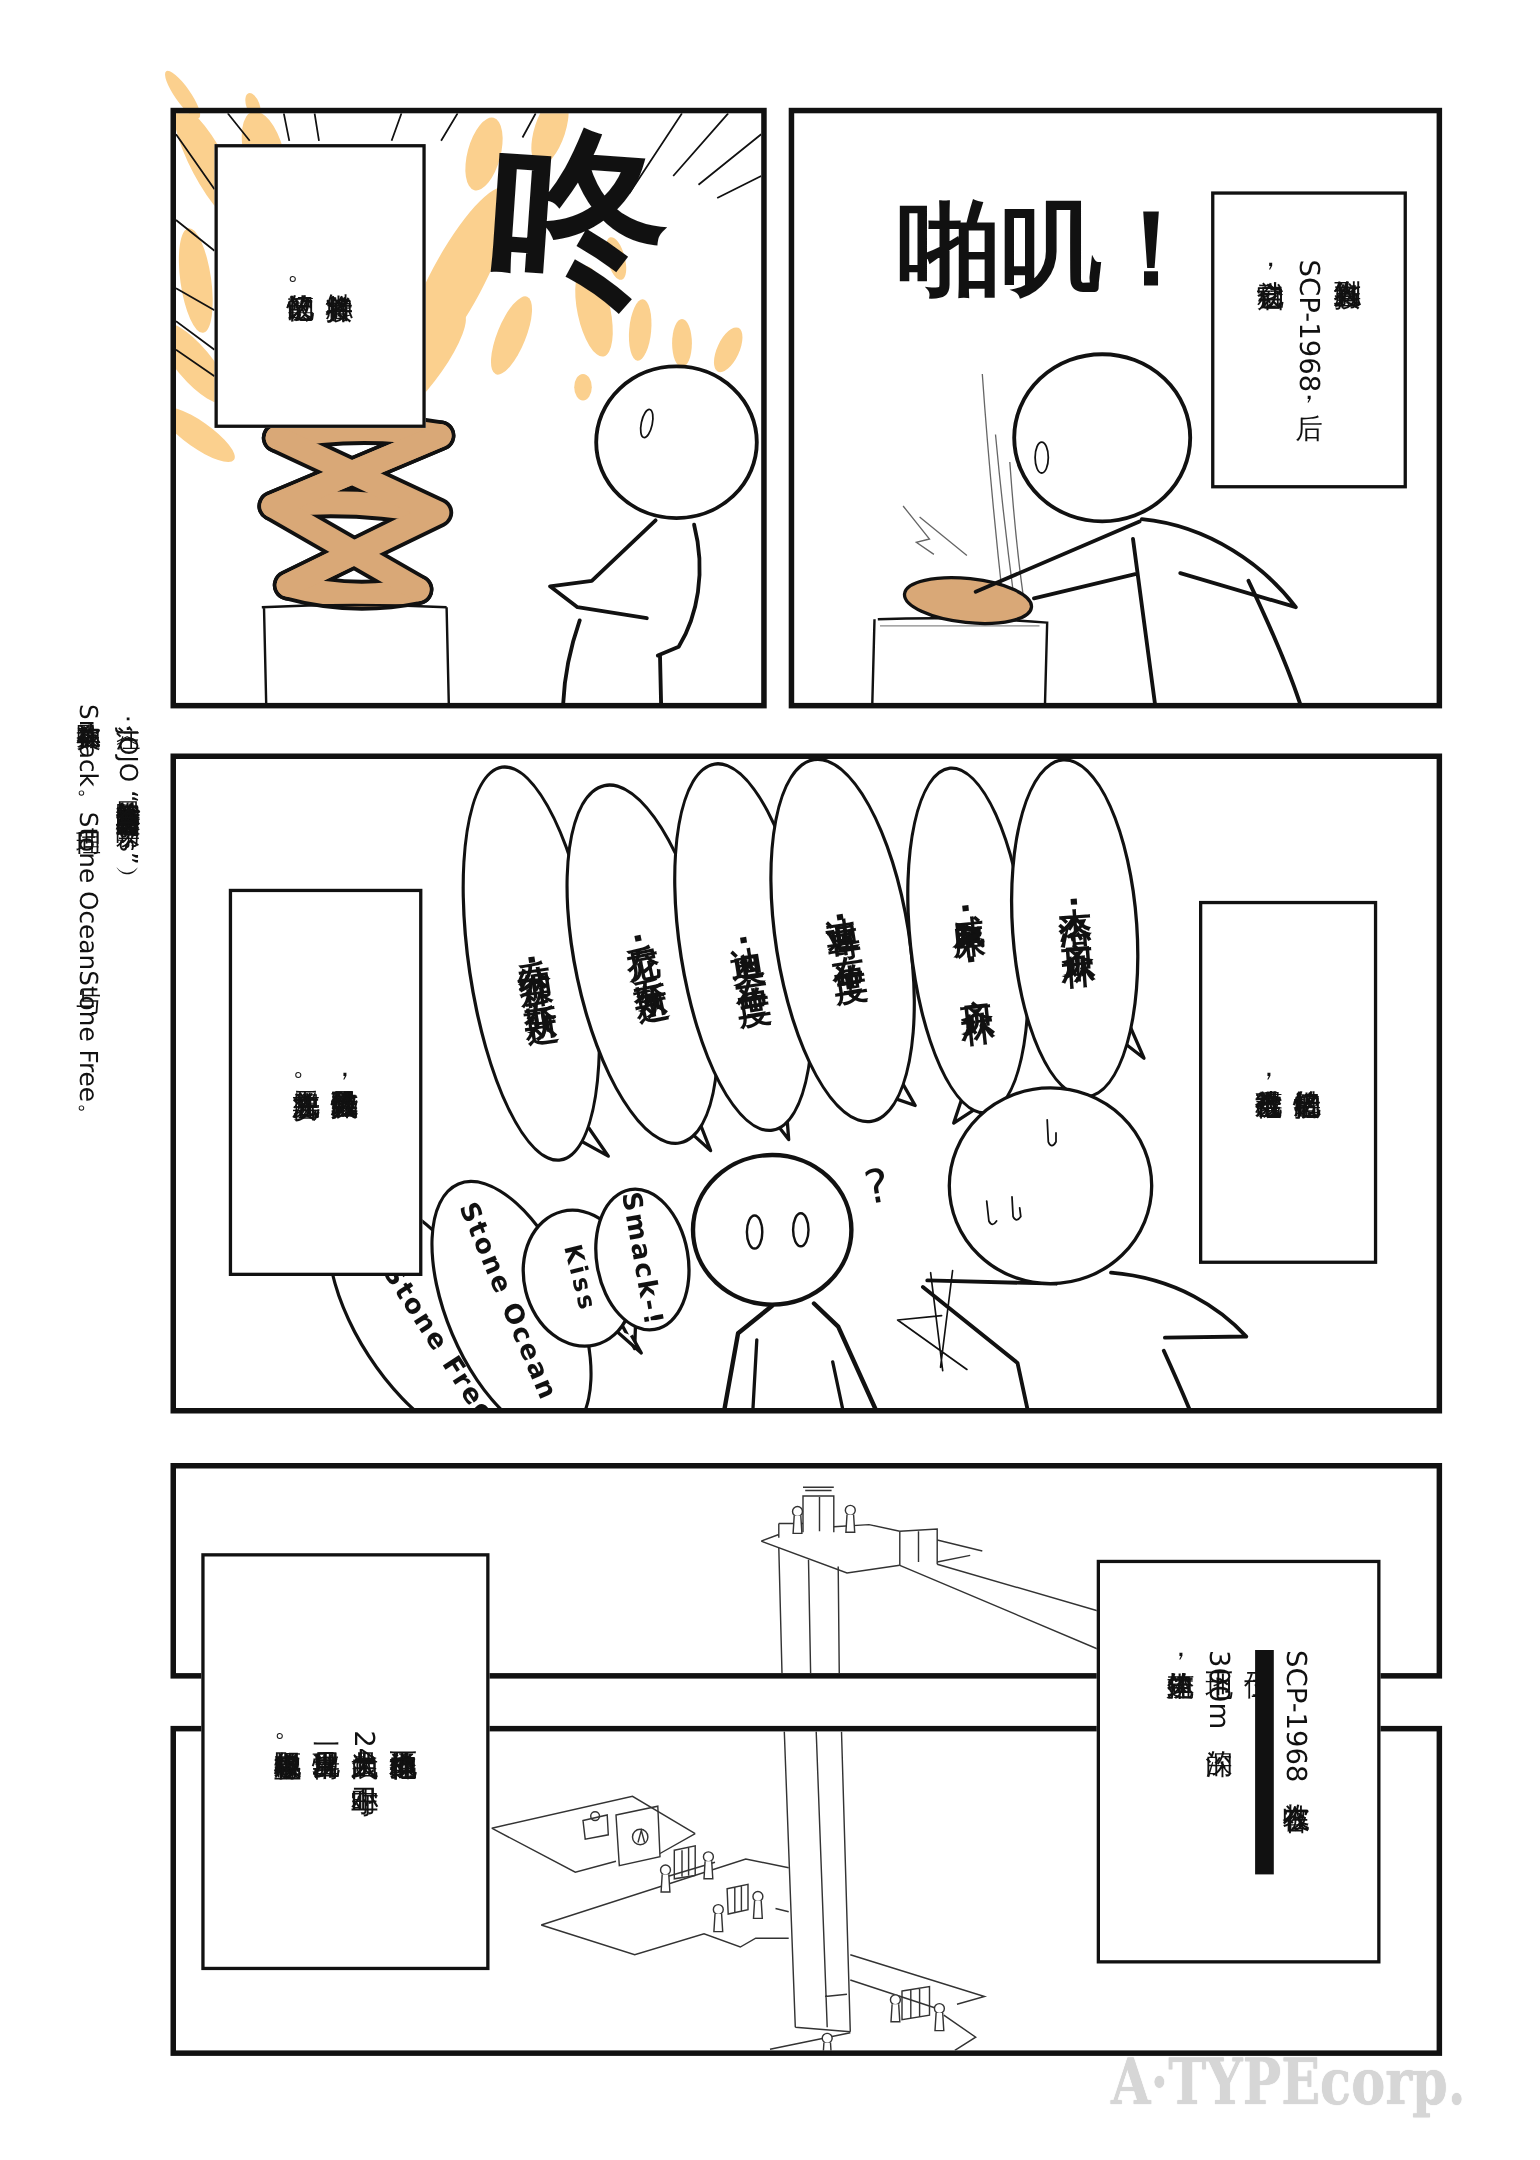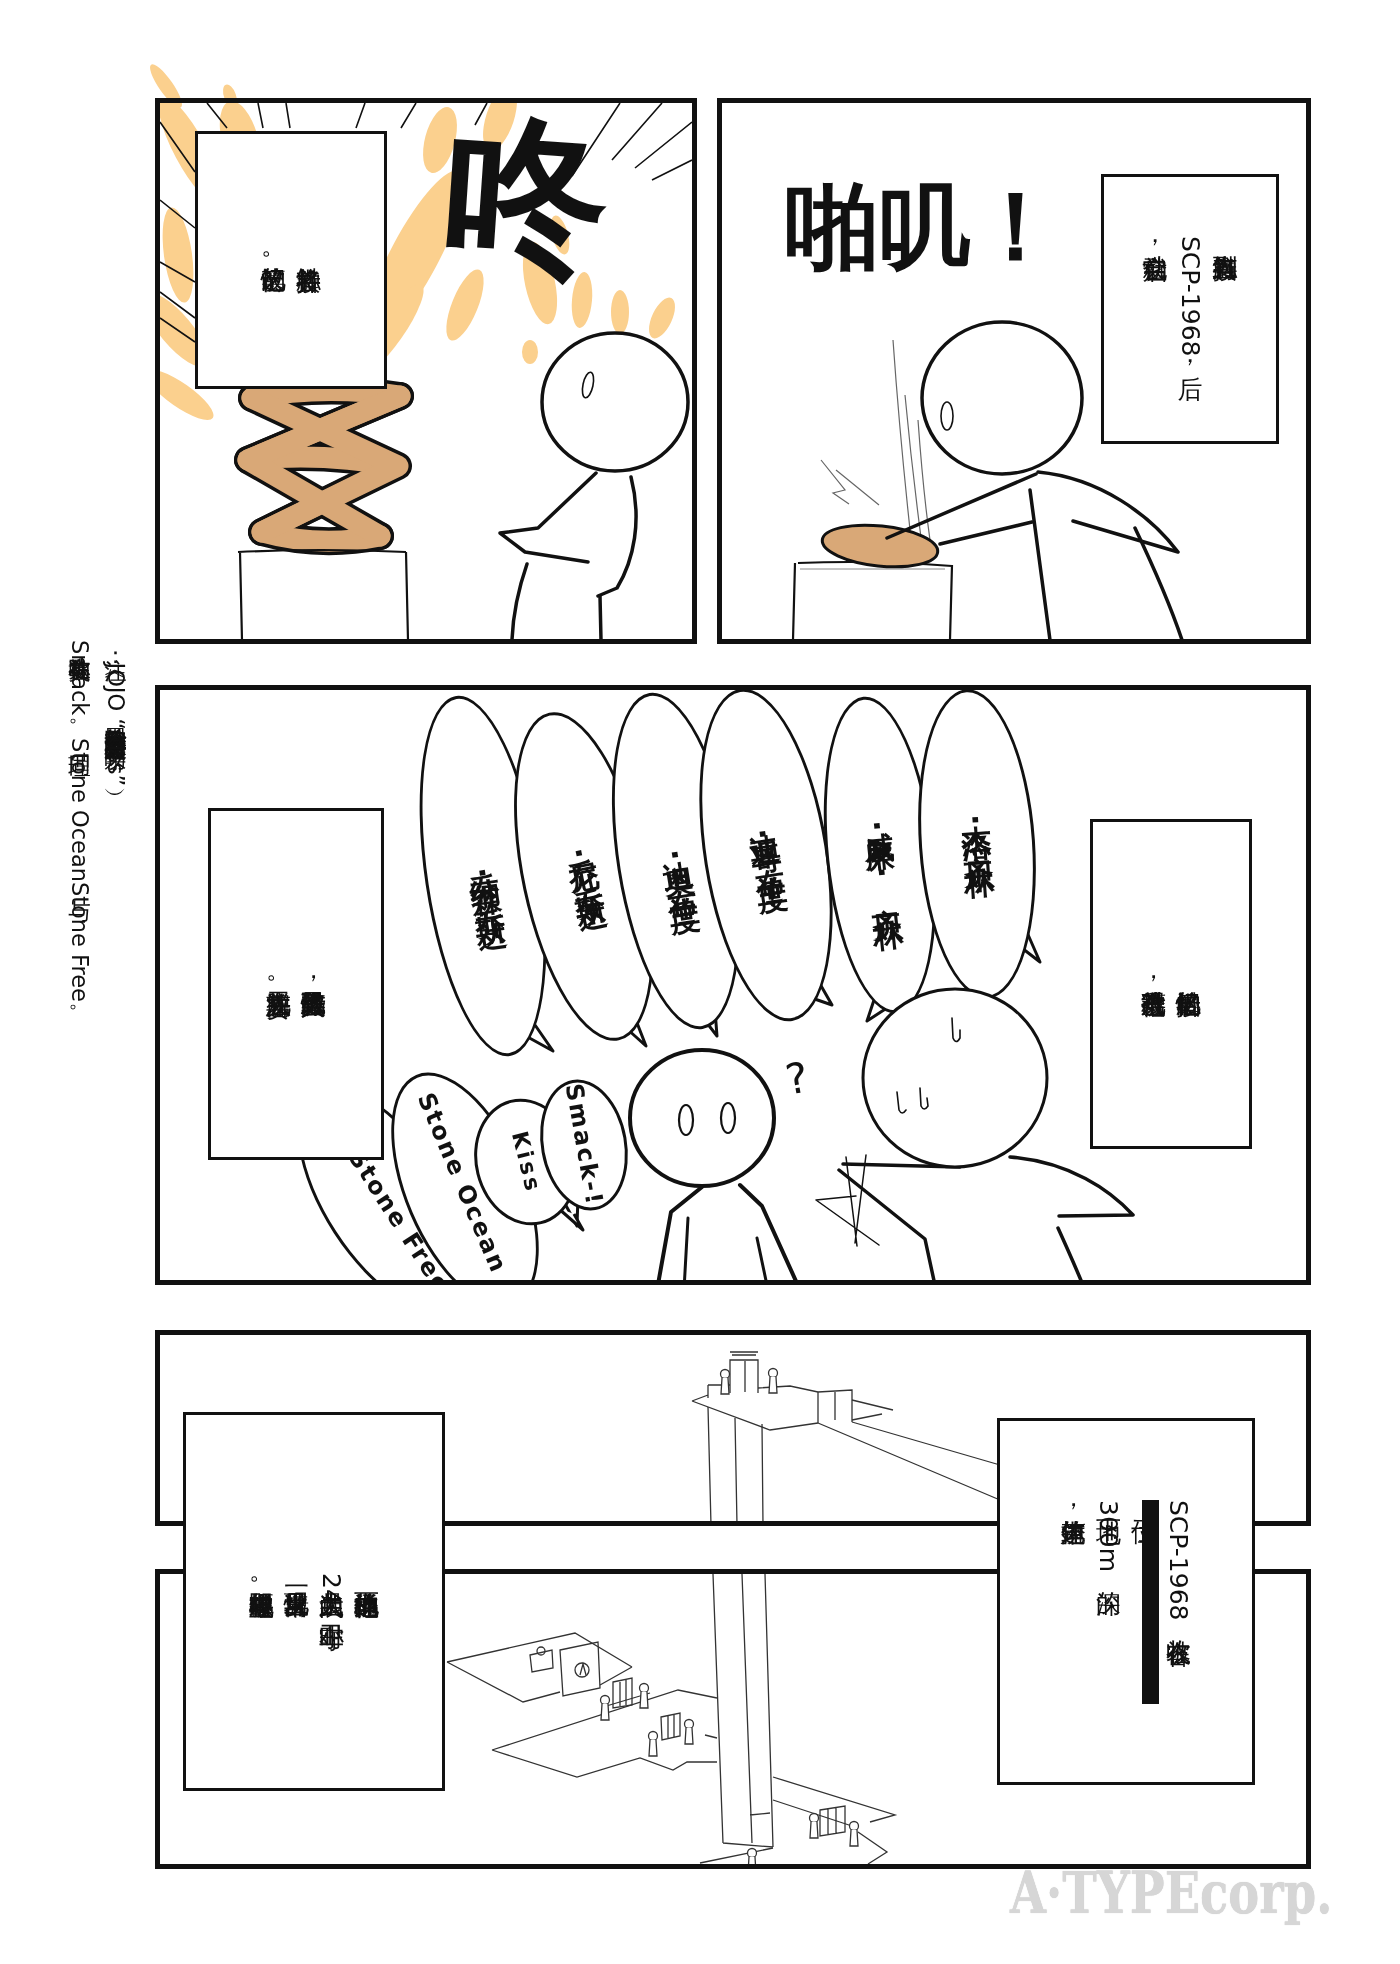--- a/index.html
+++ b/index.html
@@ -251,21 +251,21 @@
       <path d="M1058 1228 C1068 1250 1076 1268 1085 1290"></path>
       <ellipse cx="955" cy="1078" rx="92" ry="89" fill="#fff" stroke-width="3"></ellipse>
       <path d="M952 1018 L953 1038 Q956 1045 960 1038 L960 1030" stroke-width="1.6"></path>
       <path d="M897 1092 L899 1110 Q902 1116 906 1110" stroke-width="1.6"></path>
       <path d="M920 1088 L921 1106 Q924 1112 928 1106 L927 1098" stroke-width="1.6"></path>
     </g>
   </g>
 </svg>
 
 <div class="sfx" style="left:442px;top:112px;font-size:168px;transform:rotate(4deg);">咚</div>
-<div class="sfx" style="left:785px;top:180px;font-size:94px;letter-spacing:-2px;">啪叽！</div>
+<div class="sfx" style="left:816px;top:180px;font-size:94px;letter-spacing:-2px;">啪叽！</div>
 <div class="sfx" style="left:786px;top:1058px;font-size:42px;font-weight:normal;transform:rotate(-10deg);">?</div>
 
 <div class="cap" style="left:1101px;top:174px;width:178px;height:270px;">
   <div class="vt">
     <div>当有人接触到</div>
     <div>SCP-1968后，</div>
     <div>它就会启动，</div>
   </div>
 </div>
 

